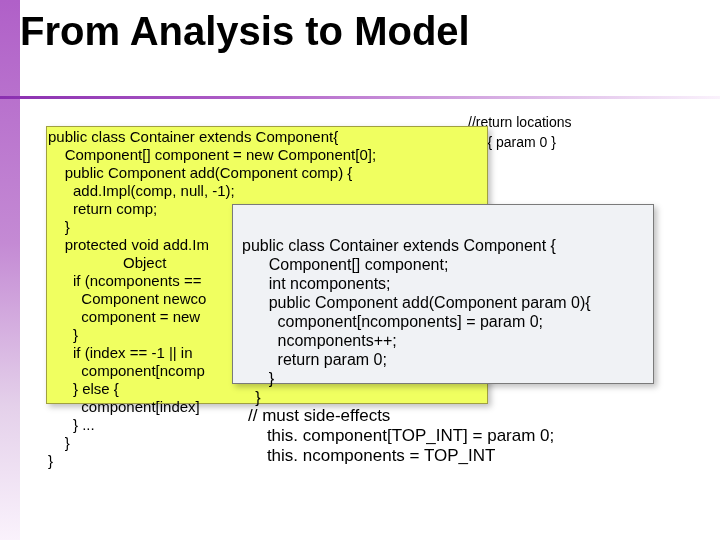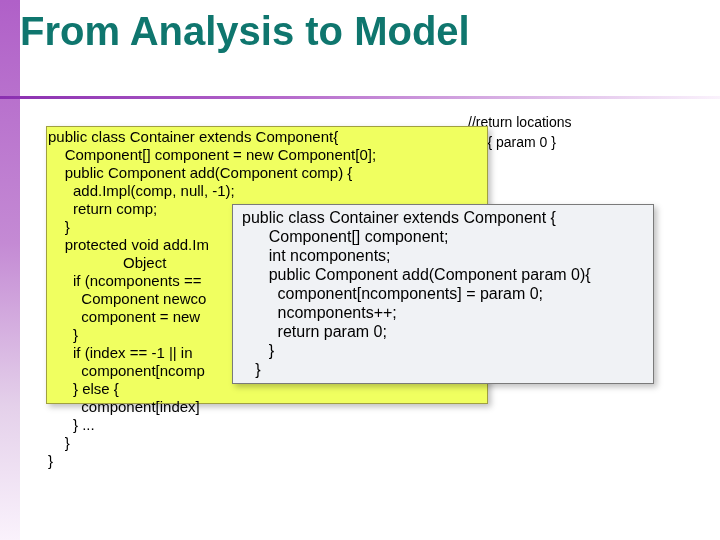--- a/index.html
+++ b/index.html
@@ -29,21 +29,21 @@
   }
 
   .title {
     position: absolute;
     left: 20px;
     top: 10px;
     width: 680px;
     font-size: 40px;
     line-height: 42px;
     font-weight: 700;
-    color: #0f766e;
+    color: #000000;
     letter-spacing: 0px;
   }
 
   .title-underline {
     position: absolute;
     left: 0;
     top: 96px;
     width: 720px;
     height: 3px;
     background: linear-gradient(to right, #8a2fb0 0%, #b060c8 35%, #d8b0e4 70%, #faf2fc 100%);
@@ -104,20 +104,21 @@
     box-shadow: 3px 3px 6px rgba(0,0,0,0.25);
   }
   .code2 {
     position: relative;
     padding: 4px 6px 4px 10px;
     font-family: Tahoma, Verdana, sans-serif;
     font-size: 16px;
     line-height: 19px;
     color: #000;
     white-space: pre;
+    margin-top: 28px;
   }
 
   .bottom-note {
     position: absolute;
     left: 248px;
     top: 406px;
     font-family: Tahoma, Verdana, sans-serif;
     font-size: 17px;
     line-height: 20px;
     color: #000;
@@ -167,14 +168,17 @@
       Component[] component;
       int ncomponents;
       public Component add(Component param 0){
         component[ncomponents] = param 0;
         ncomponents++;
         return param 0;
       }
    }</div>
   </div>
 
+  <div class="bottom-note">// must side-effects
+    this. component[TOP_INT] = param 0;
+    this. ncomponents = TOP_INT</div>
 
 </div>
 
 </body></html>

